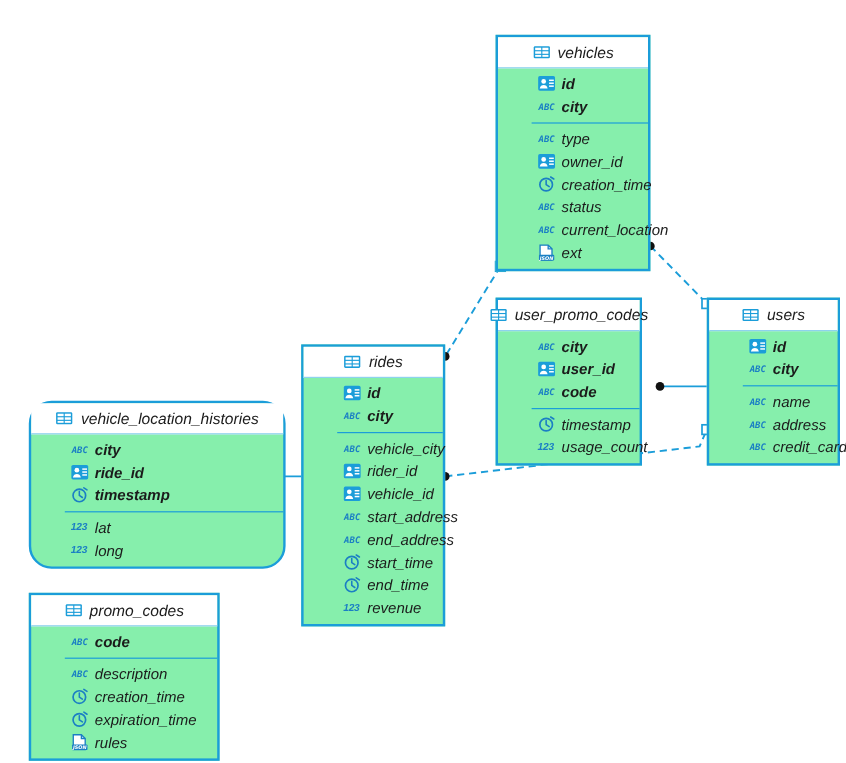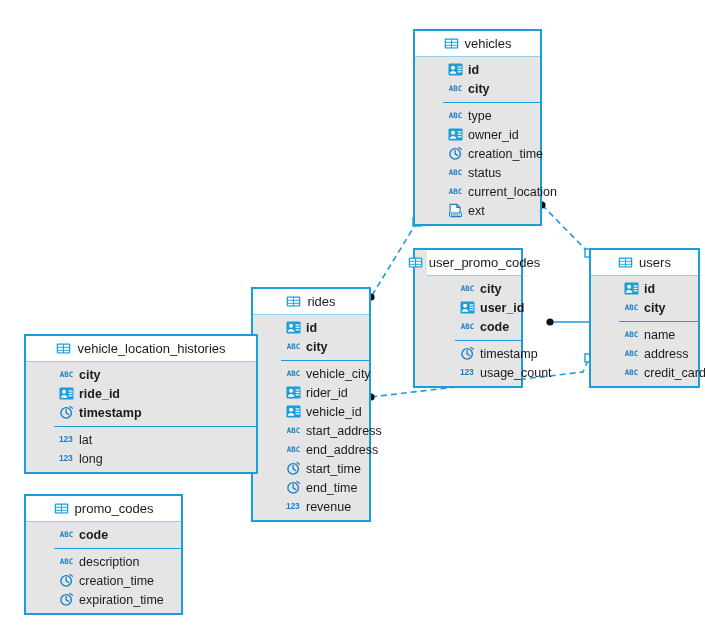--- a/index.html
+++ b/index.html
@@ -18,22 +18,23 @@
   #edges {
     position: absolute;
     left: 0; top: 0;
     width: 705px; height: 636px;
     pointer-events: none;
   }
   .entity {
     position: absolute;
     box-sizing: border-box;
     border: 2px solid #1b9dd9;
-    background: #e5e5e5;
+    background: #86efac;
     z-index: 2;
+    font-style: italic;
   }
   .ent-header {
     height: 26px;
     box-sizing: border-box;
     display: flex;
     align-items: center;
     justify-content: center;
     gap: 6px;
     border-bottom: 1px solid #8ed2ee;
     background: #ffffff;
@@ -273,21 +274,21 @@
           <div class="attr">
             <span style="display: block; flex: 0 0 15px;">
               <svg class="ico" viewBox="0 0 16 16" xmlns="http://www.w3.org/2000/svg">
                 <text x="8" y="11" text-anchor="middle" font-family="DejaVu Sans Mono, monospace" font-size="8" font-weight="bold" fill="#1b7fc4">ABC</text>
               </svg>
             </span>
             <span class="attr-label">credit_card</span>
           </div>
         </div>
       </div>
-      <div class="entity" style="left: 413px; top: 248px; width: 110px; padding-left: 12px;">
+      <div class="entity" style="left: 413px; top: 248px; width: 122px;">
         <div class="ent-header">
           <span style="display: block; flex: 0 0 15px;">
             <svg class="ico" viewBox="0 0 16 16" xmlns="http://www.w3.org/2000/svg">
               <rect x="0.8" y="2.6" width="14.4" height="10.8" rx="1.2" fill="#1b9dd9"></rect>
               <rect x="2.1" y="4.0" width="5.4" height="2.2" fill="#ffffff"></rect>
               <rect x="8.5" y="4.0" width="5.4" height="2.2" fill="#ffffff"></rect>
               <rect x="2.1" y="7.2" width="5.4" height="2.2" fill="#ffffff"></rect>
               <rect x="8.5" y="7.2" width="5.4" height="2.2" fill="#ffffff"></rect>
               <rect x="2.1" y="10.4" width="5.4" height="1.7" fill="#ffffff"></rect>
               <rect x="8.5" y="10.4" width="5.4" height="1.7" fill="#ffffff"></rect>
@@ -451,21 +452,21 @@
               </svg>
             </span>
             <span class="attr-label">end_time</span>
           </div>
           <div class="attr">
             <span class="ico-num">123</span>
             <span class="attr-label">revenue</span>
           </div>
         </div>
       </div>
-      <div class="entity" style="left: 24px; top: 334px; width: 234px;">
+      <div class="entity" style="left: 24px; top: 334px; width: 214px; border-radius: 19px;">
         <div class="ent-header">
           <span style="display: block; flex: 0 0 15px;">
             <svg class="ico" viewBox="0 0 16 16" xmlns="http://www.w3.org/2000/svg">
               <rect x="0.8" y="2.6" width="14.4" height="10.8" rx="1.2" fill="#1b9dd9"></rect>
               <rect x="2.1" y="4.0" width="5.4" height="2.2" fill="#ffffff"></rect>
               <rect x="8.5" y="4.0" width="5.4" height="2.2" fill="#ffffff"></rect>
               <rect x="2.1" y="7.2" width="5.4" height="2.2" fill="#ffffff"></rect>
               <rect x="8.5" y="7.2" width="5.4" height="2.2" fill="#ffffff"></rect>
               <rect x="2.1" y="10.4" width="5.4" height="1.7" fill="#ffffff"></rect>
               <rect x="8.5" y="10.4" width="5.4" height="1.7" fill="#ffffff"></rect>
@@ -564,17 +565,28 @@
           <div class="attr">
             <span style="display: block; flex: 0 0 15px;">
               <svg class="ico" viewBox="0 0 16 16" xmlns="http://www.w3.org/2000/svg">
                 <circle cx="7.6" cy="8.4" r="5.6" fill="none" stroke="#1b7fc4" stroke-width="1.5"></circle>
                 <path d="M7.6 4.8 L7.6 8.4 L10.3 10.2" fill="none" stroke="#1b7fc4" stroke-width="1.4" stroke-linecap="round"></path>
                 <path d="M11.6 1.6 L14.4 3.4" stroke="#1b7fc4" stroke-width="1.4" stroke-linecap="round"></path>
               </svg>
             </span>
             <span class="attr-label">expiration_time</span>
           </div>
+          <div class="attr">
+            <span style="display: block; flex: 0 0 15px;">
+              <svg class="ico" viewBox="0 0 16 16" xmlns="http://www.w3.org/2000/svg">
+                <path d="M2.2 1.4 h7.2 l3.4 3.3 v9.9 h-10.6 z" fill="#ffffff" stroke="#1b7fc4" stroke-width="1.2"></path>
+                <path d="M9.4 1.4 v3.3 h3.4" fill="none" stroke="#1b7fc4" stroke-width="1.2"></path>
+                <rect x="1.2" y="10.0" width="13.6" height="5.0" rx="0.8" fill="#1b7fc4"></rect>
+                <text x="8" y="14.2" text-anchor="middle" font-family="DejaVu Sans, sans-serif" font-size="4.4" font-weight="bold" fill="#ffffff">JSON</text>
+              </svg>
+            </span>
+            <span class="attr-label">rules</span>
+          </div>
         </div>
       </div>
     </div>
 
 </div>
 
 </body></html>

